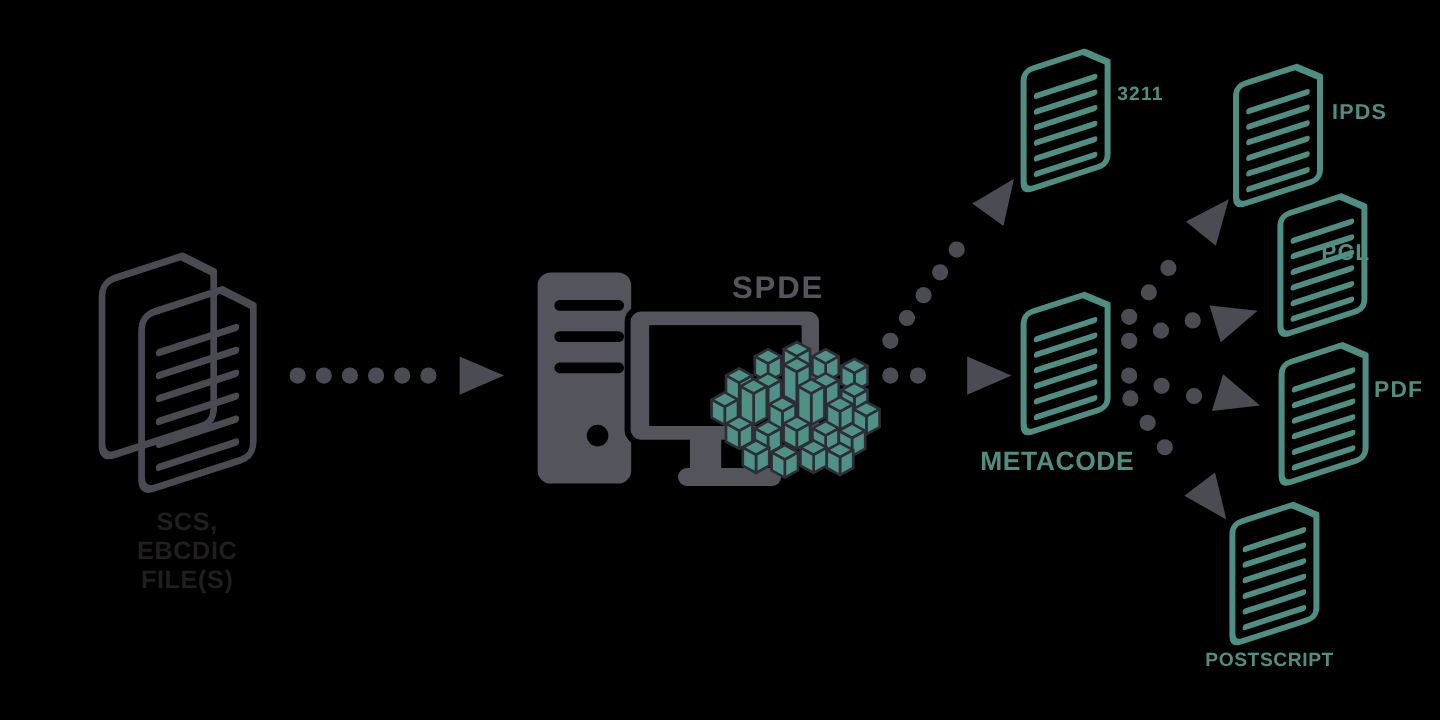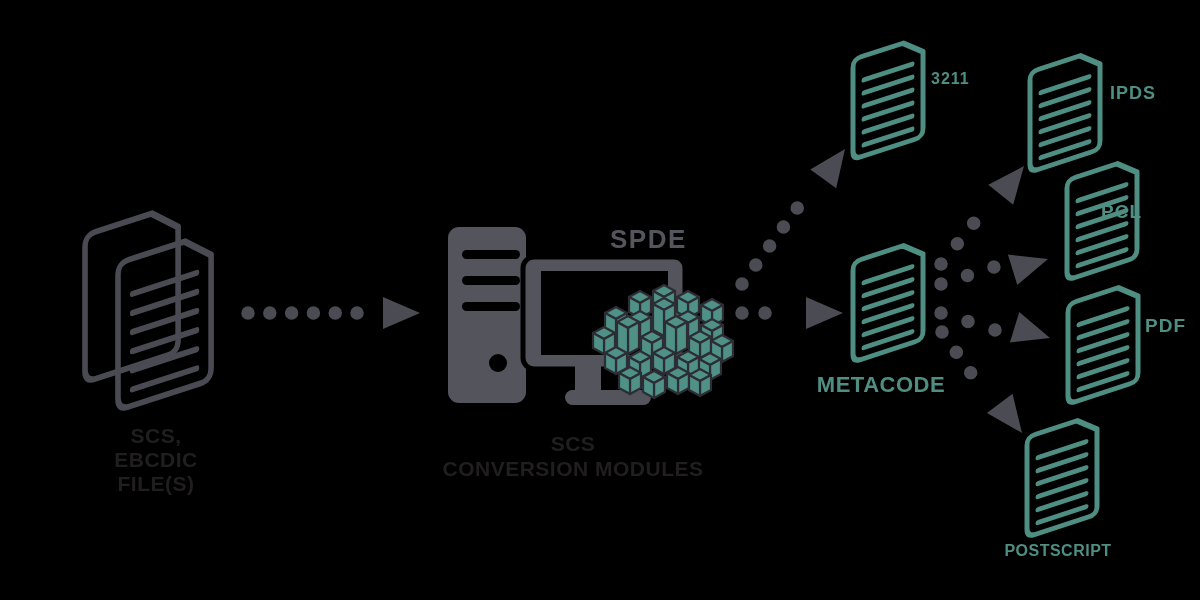--- a/index.html
+++ b/index.html
@@ -151,21 +151,19 @@
     <g fill="#4b4b54">
       <path d="M942,332 L985,393" stroke="#4b4b54" stroke-width="13.5" stroke-linecap="round" stroke-dasharray="0 24.9" fill="none"></path>
       <use href="#arrowhead" transform="translate(1022,433) rotate(53)"></use>
     </g>
   </svg>
 
   <div id="source-label" class="lbl dark center">SCS,
 EBCDIC
 FILE(S)</div>
   <div id="spde-label" class="lbl gray">SPDE</div>
-  <div id="conversion-label" class="lbl dark center">SCS
-CONVERSION MODULES</div>
   <div id="label-3211" class="lbl teal">3211</div>
   <div id="label-metacode" class="lbl teal center">METACODE</div>
   <div id="label-ipds" class="lbl teal">IPDS</div>
   <div id="label-pcl" class="lbl teal">PCL</div>
   <div id="label-pdf" class="lbl teal">PDF</div>
   <div id="label-postscript" class="lbl teal center">POSTSCRIPT</div>
 </div>
 
 </body></html>

